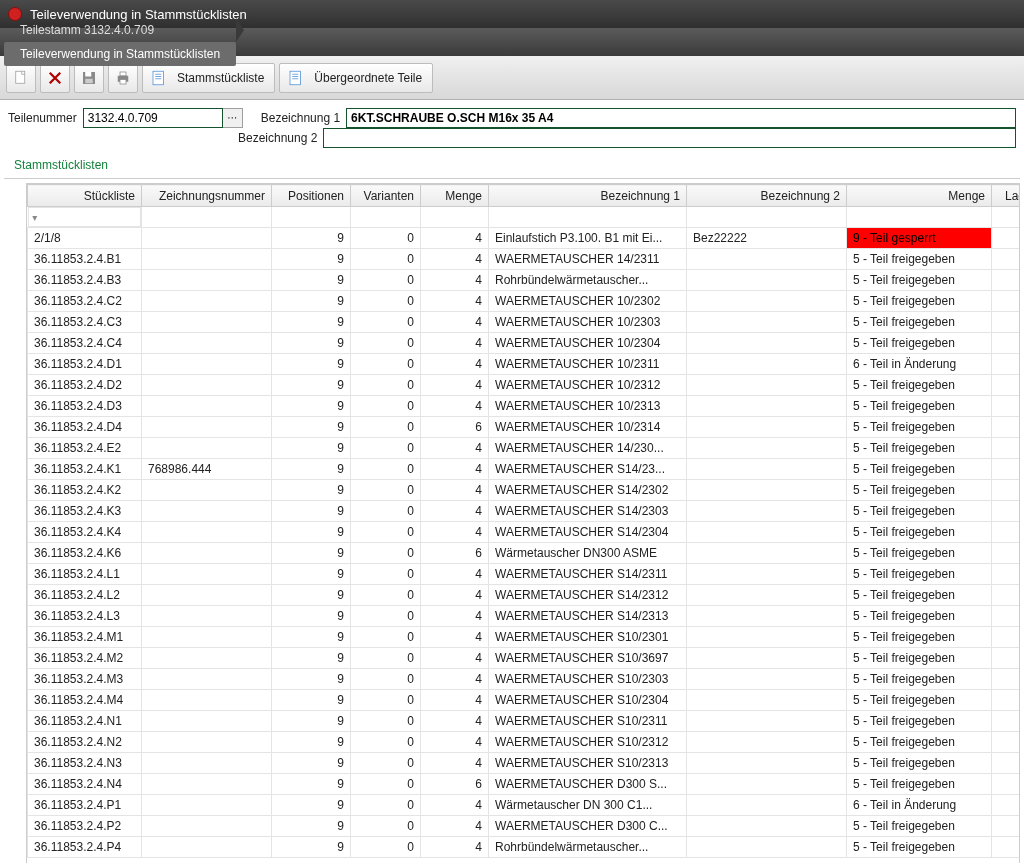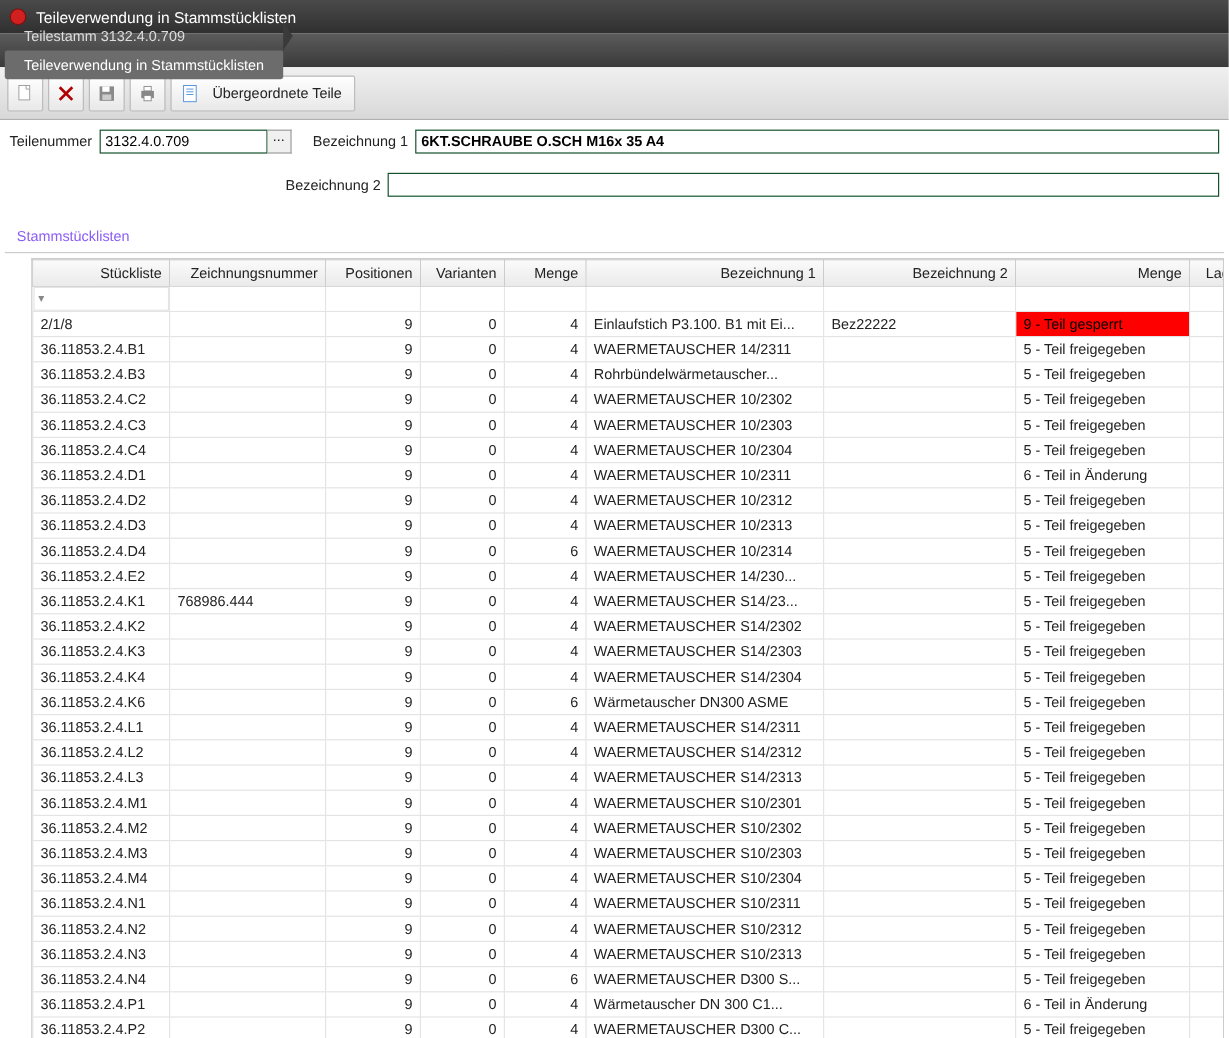--- a/index.html
+++ b/index.html
@@ -9,25 +9,25 @@
   .crumbbar{background:linear-gradient(#5b5b5b,#3a3a3a);height:28px;display:flex;align-items:center;padding-left:4px}
   .crumb{height:24px;display:flex;align-items:center;color:#ddd;padding:0 16px;font-size:12px;position:relative;cursor:pointer}
   .crumb.active{background:#6c6c6c;color:#fff;font-weight:500;border-radius:2px}
   .crumb.inactive::after{content:"";position:absolute;right:-8px;top:0;border-left:8px solid #3a3a3a;border-top:12px solid transparent;border-bottom:12px solid transparent}
   .toolbar{background:linear-gradient(#f0f0f0,#d8d8d8);height:44px;border-bottom:1px solid #b0b0b0;display:flex;align-items:center;padding:0 6px;gap:4px}
   .tbtn{width:30px;height:30px;border:1px solid #bcbcbc;border-radius:2px;background:linear-gradient(#fff,#e8e8e8);display:flex;align-items:center;justify-content:center;cursor:pointer}
   .tbtn svg{width:18px;height:18px}
   .tbtn.txt{width:auto;padding:0 10px 0 4px;gap:6px;font-size:12px}
   .tbtn.txt .docicon{width:24px;height:24px;display:flex;align-items:center;justify-content:center}
   .fields{padding:8px 8px 4px 8px;background:#fff}
-  .frow{display:flex;align-items:center;margin-bottom:16px}
+  .frow{display:flex;align-items:center;margin-bottom:0}
   .flabel{font-size:12px;margin-right:6px}
   .finput{border:1px solid #14532d;height:20px;padding:1px 4px;font-size:12px;background:#fff}
   .lookup-btn{width:20px;height:20px;border:1px solid #a0a0a0;border-left:none;background:#f0f0f0;font-size:10px;line-height:1;cursor:pointer}
-  .section-head{font-size:12px;color:#8b5cf6;padding:6px 10px;border-bottom:1px solid #ccc;margin:0 4px}
+  .section-head{font-size:12px;color:#15803d;padding:6px 10px;border-bottom:1px solid #ccc;margin:0 4px}
   .grid-wrap{margin:4px 4px 0 26px;border:1px solid #ccc;border-bottom:none;height:680px;overflow:auto}
   table{border-collapse:collapse;width:100%;table-layout:fixed}
   th{background:linear-gradient(#fafafa,#eaeaea);border:1px solid #ccc;height:22px;font-weight:400;text-align:right;padding:0 6px;font-size:12px;position:sticky;top:0}
   td{border:1px solid #e4e4e4;height:21px;padding:0 6px;font-size:12px;white-space:nowrap;overflow:hidden;text-overflow:ellipsis;background:#fff}
   td.num{text-align:right}
   tr.filter td{background:#fff;height:20px;padding:0}
   tr.filter td input{width:100%;height:100%;border:none;padding:0 4px;font-size:12px}
   .filter-handle{width:14px;font-size:10px;color:#888;text-align:center}
   .status-red{background:#ff0000 !important;color:#000}
   col.c0{width:114px}col.c1{width:130px}col.c2{width:79px}col.c3{width:70px}col.c4{width:68px}col.c5{width:198px}col.c6{width:160px}col.c7{width:145px}col.c8{width:40px}
@@ -65,20 +65,31 @@
         <rect x="7" y="4" width="8" height="6" fill="#fff"></rect>
         <rect x="7" y="13" width="10" height="6" fill="#ccc"></rect>
       </svg>
   </div>
   <div class="tbtn">
     <svg viewBox="0 0 24 24">
         <rect x="5" y="9" width="14" height="8" fill="#888"></rect>
         <rect x="8" y="4" width="8" height="5" fill="#fff" stroke="#888"></rect>
         <rect x="8" y="14" width="8" height="6" fill="#fff" stroke="#888"></rect>
       </svg>
+  </div>
+  <div class="tbtn txt">
+    <span class="docicon">
+      <svg viewBox="0 0 24 24">
+          <rect x="4" y="3" width="14" height="18" fill="#fff" stroke="#4a8cd6"></rect>
+          <line x1="7" y1="7" x2="15" y2="7" stroke="#4a8cd6"></line>
+          <line x1="7" y1="10" x2="15" y2="10" stroke="#4a8cd6"></line>
+          <line x1="7" y1="13" x2="15" y2="13" stroke="#4a8cd6"></line>
+        </svg>
+    </span>
+    <span>Stammstückliste</span>
   </div>
   <div class="tbtn txt">
     <span class="docicon">
       <svg viewBox="0 0 24 24">
           <rect x="4" y="3" width="14" height="18" fill="#fff" stroke="#4a8cd6"></rect>
           <line x1="7" y1="7" x2="15" y2="7" stroke="#4a8cd6"></line>
           <line x1="7" y1="10" x2="15" y2="10" stroke="#4a8cd6"></line>
           <line x1="7" y1="13" x2="15" y2="13" stroke="#4a8cd6"></line>
         </svg>
     </span>
@@ -363,21 +374,21 @@
           <td></td>
           <td>5 - Teil freigegeben</td>
           <td></td>
         </tr>
         <tr>
           <td>36.11853.2.4.M2</td>
           <td></td>
           <td class="num">9</td>
           <td class="num">0</td>
           <td class="num">4</td>
-          <td>WAERMETAUSCHER S10/2302</td>
+          <td>WAERMETAUSCHER S10/3697</td>
           <td></td>
           <td>5 - Teil freigegeben</td>
           <td></td>
         </tr>
         <tr>
           <td>36.11853.2.4.M3</td>
           <td></td>
           <td class="num">9</td>
           <td class="num">0</td>
           <td class="num">4</td>

